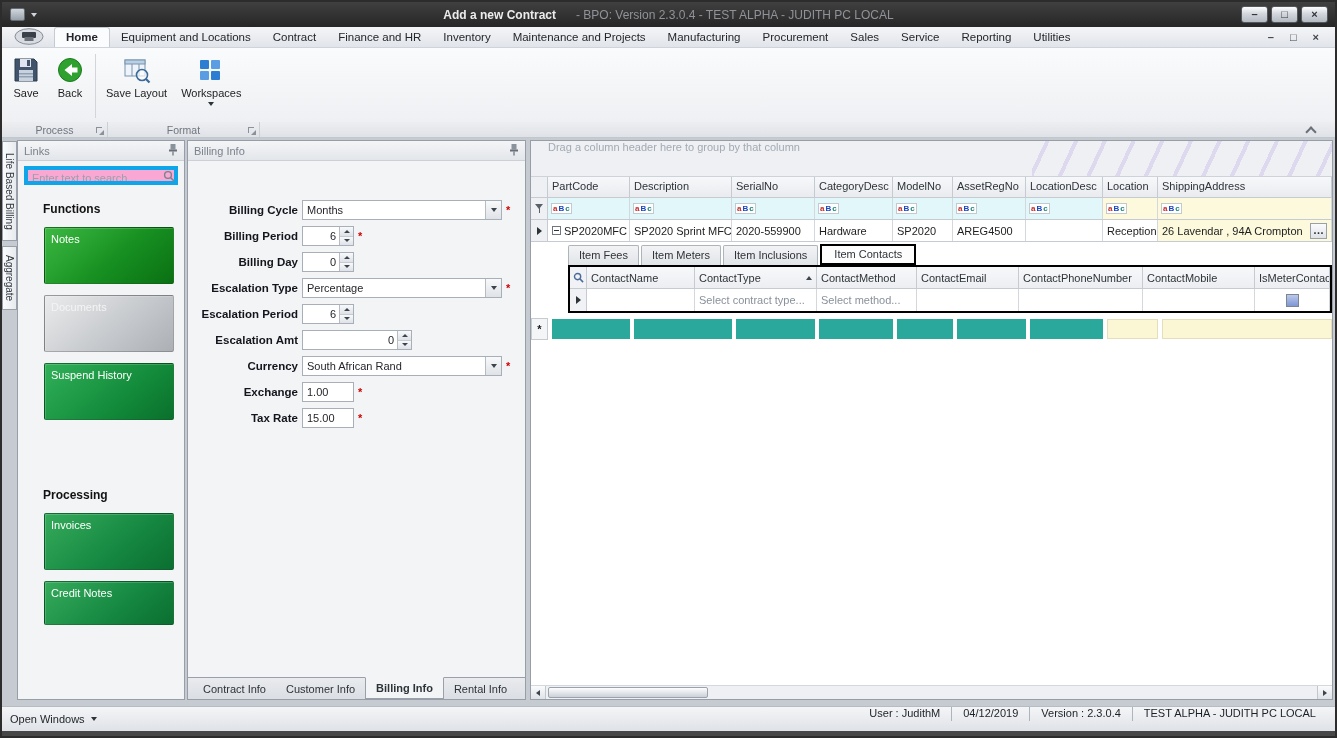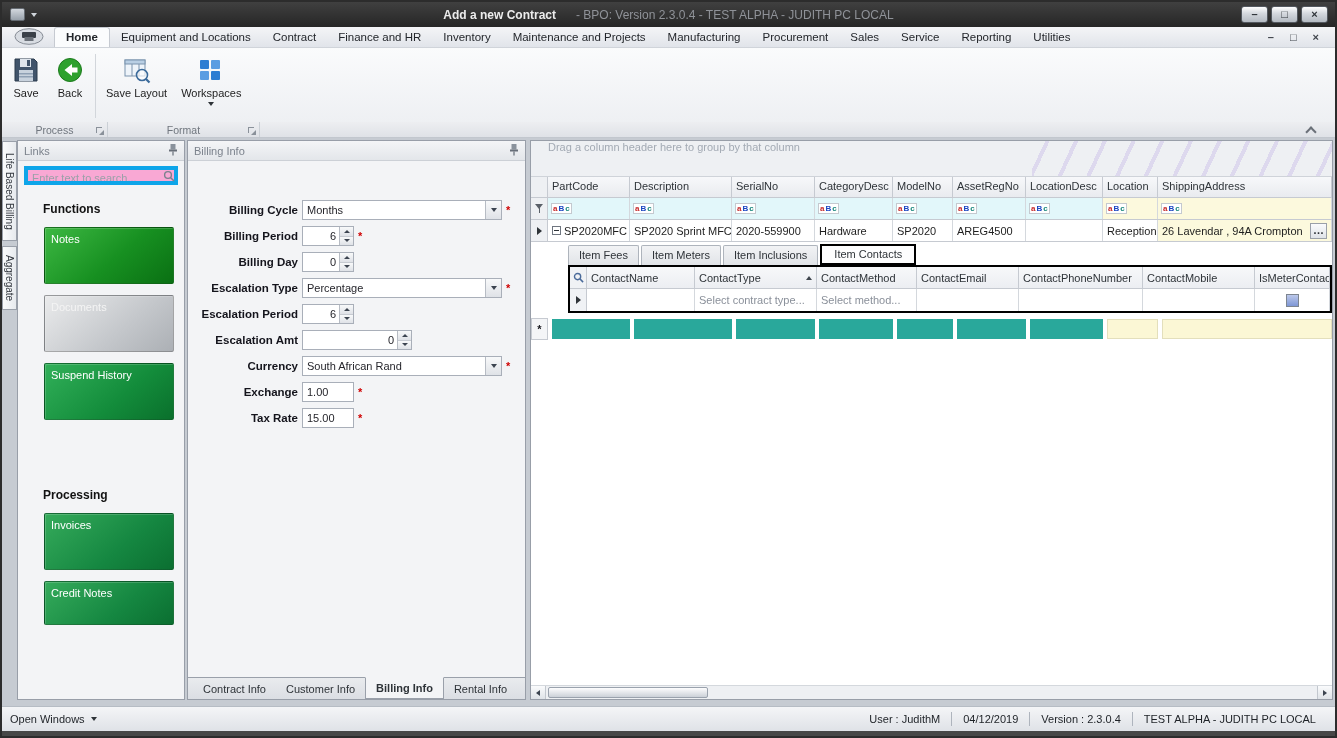--- a/index.html
+++ b/index.html
@@ -148,21 +148,21 @@
   .sc-btn{width:15px;height:13px;background:linear-gradient(#fafbfc,#dfe3e8);display:flex;align-items:center;justify-content:center;border-right:1px solid #c2c7ce}
   .sc-btn.right{margin-left:auto;border-left:1px solid #c2c7ce;border-right:none}
   .sc-thumb{width:160px;height:11px;margin-left:2px;background:linear-gradient(#fdfdfe,#ccd1d8);border:1px solid #9aa2ad;border-radius:2px}
   .tri-left-s{width:0;height:0;border-top:3.5px solid transparent;border-bottom:3.5px solid transparent;border-right:4px solid #3c4450}
   .tri-right-s{width:0;height:0;border-top:3.5px solid transparent;border-bottom:3.5px solid transparent;border-left:4px solid #3c4450}
 
   
   .statusbar{height:25px;background:linear-gradient(#f4f5f7,#dfe2e7);border-top:1px solid #b6bcc4;display:flex;align-items:center;padding:0 8px;flex:0 0 auto}
   .sb-left{display:flex;align-items:center;gap:6px;color:#1d2126}
   .sb-caret{width:0;height:0;border-left:3.5px solid transparent;border-right:3.5px solid transparent;border-top:4px solid #2e3338}
-  .sb-right{margin-left:auto;display:flex;align-items:center;height:100%}
+  .sb-right{margin-left:auto;display:flex;height:100%}
   .sb-item{padding:0 11px;color:#1d2126;white-space:nowrap}
   .sb-sep{width:1px;height:14px;background:#aeb4bd}
   .frame-bottom{height:5px;background:#474747;flex:0 0 auto}
 </style>
 </head>
 <body>
 
 <div class="window">
 
   <div class="titlebar">

